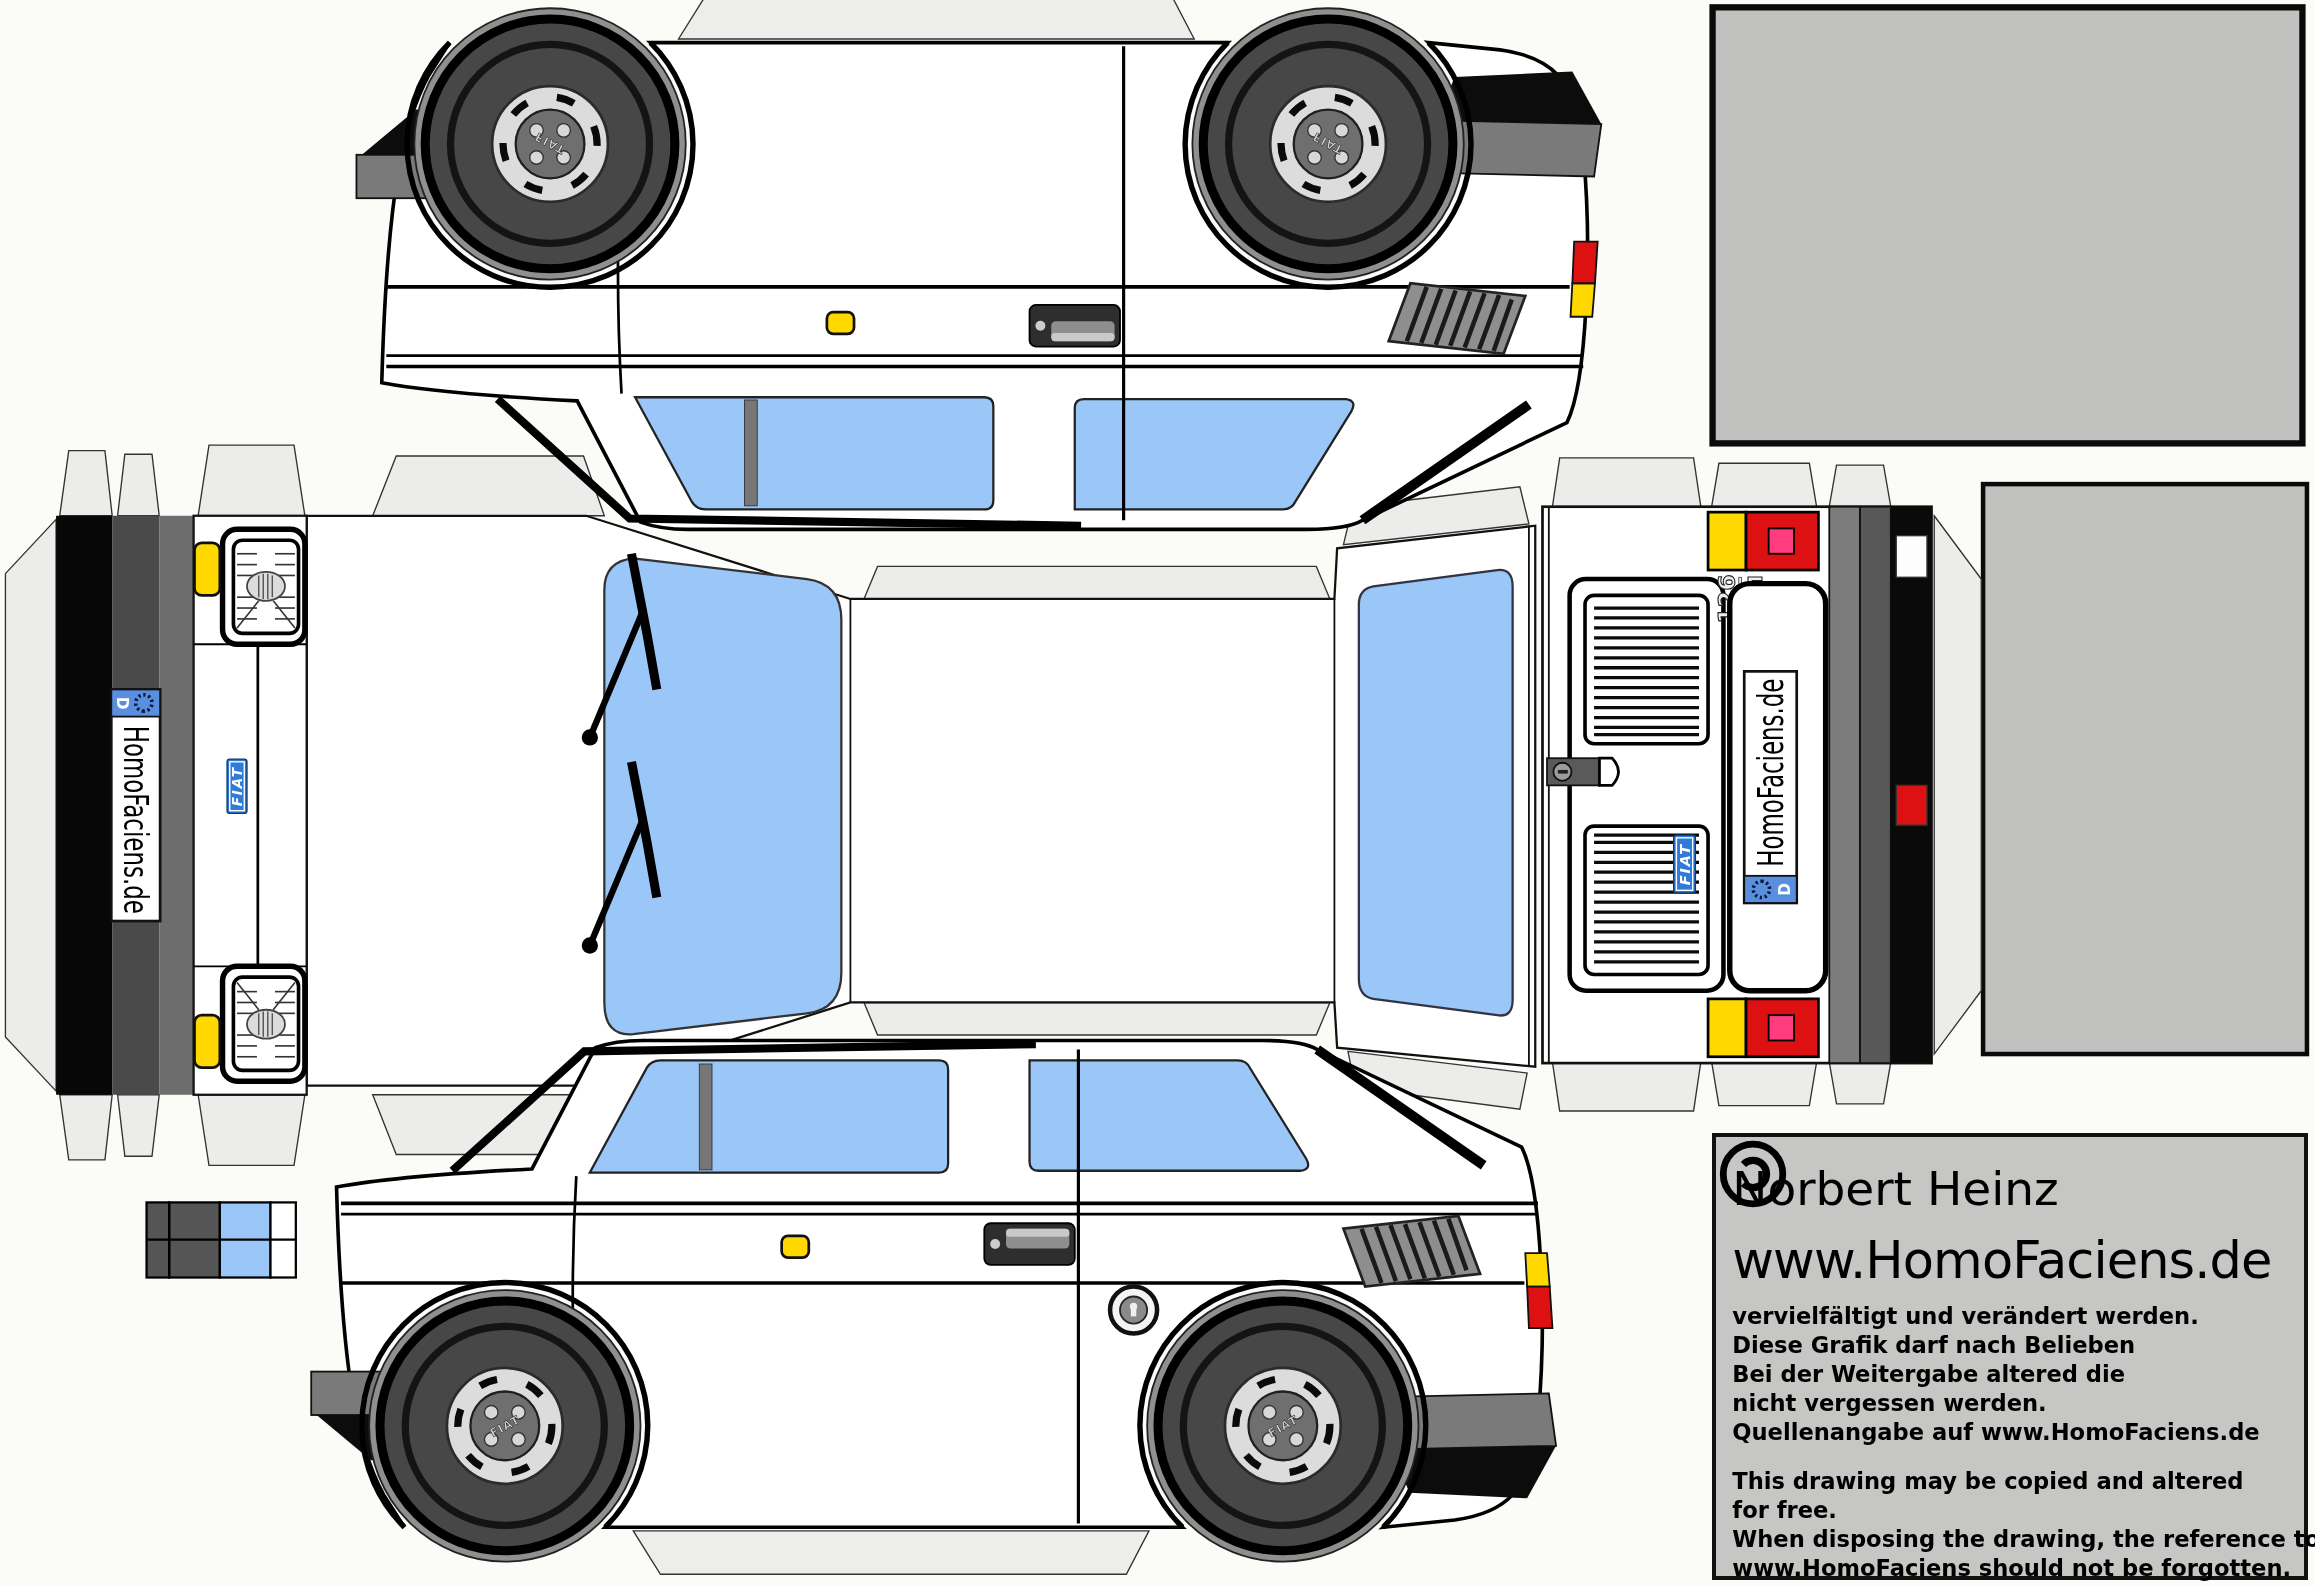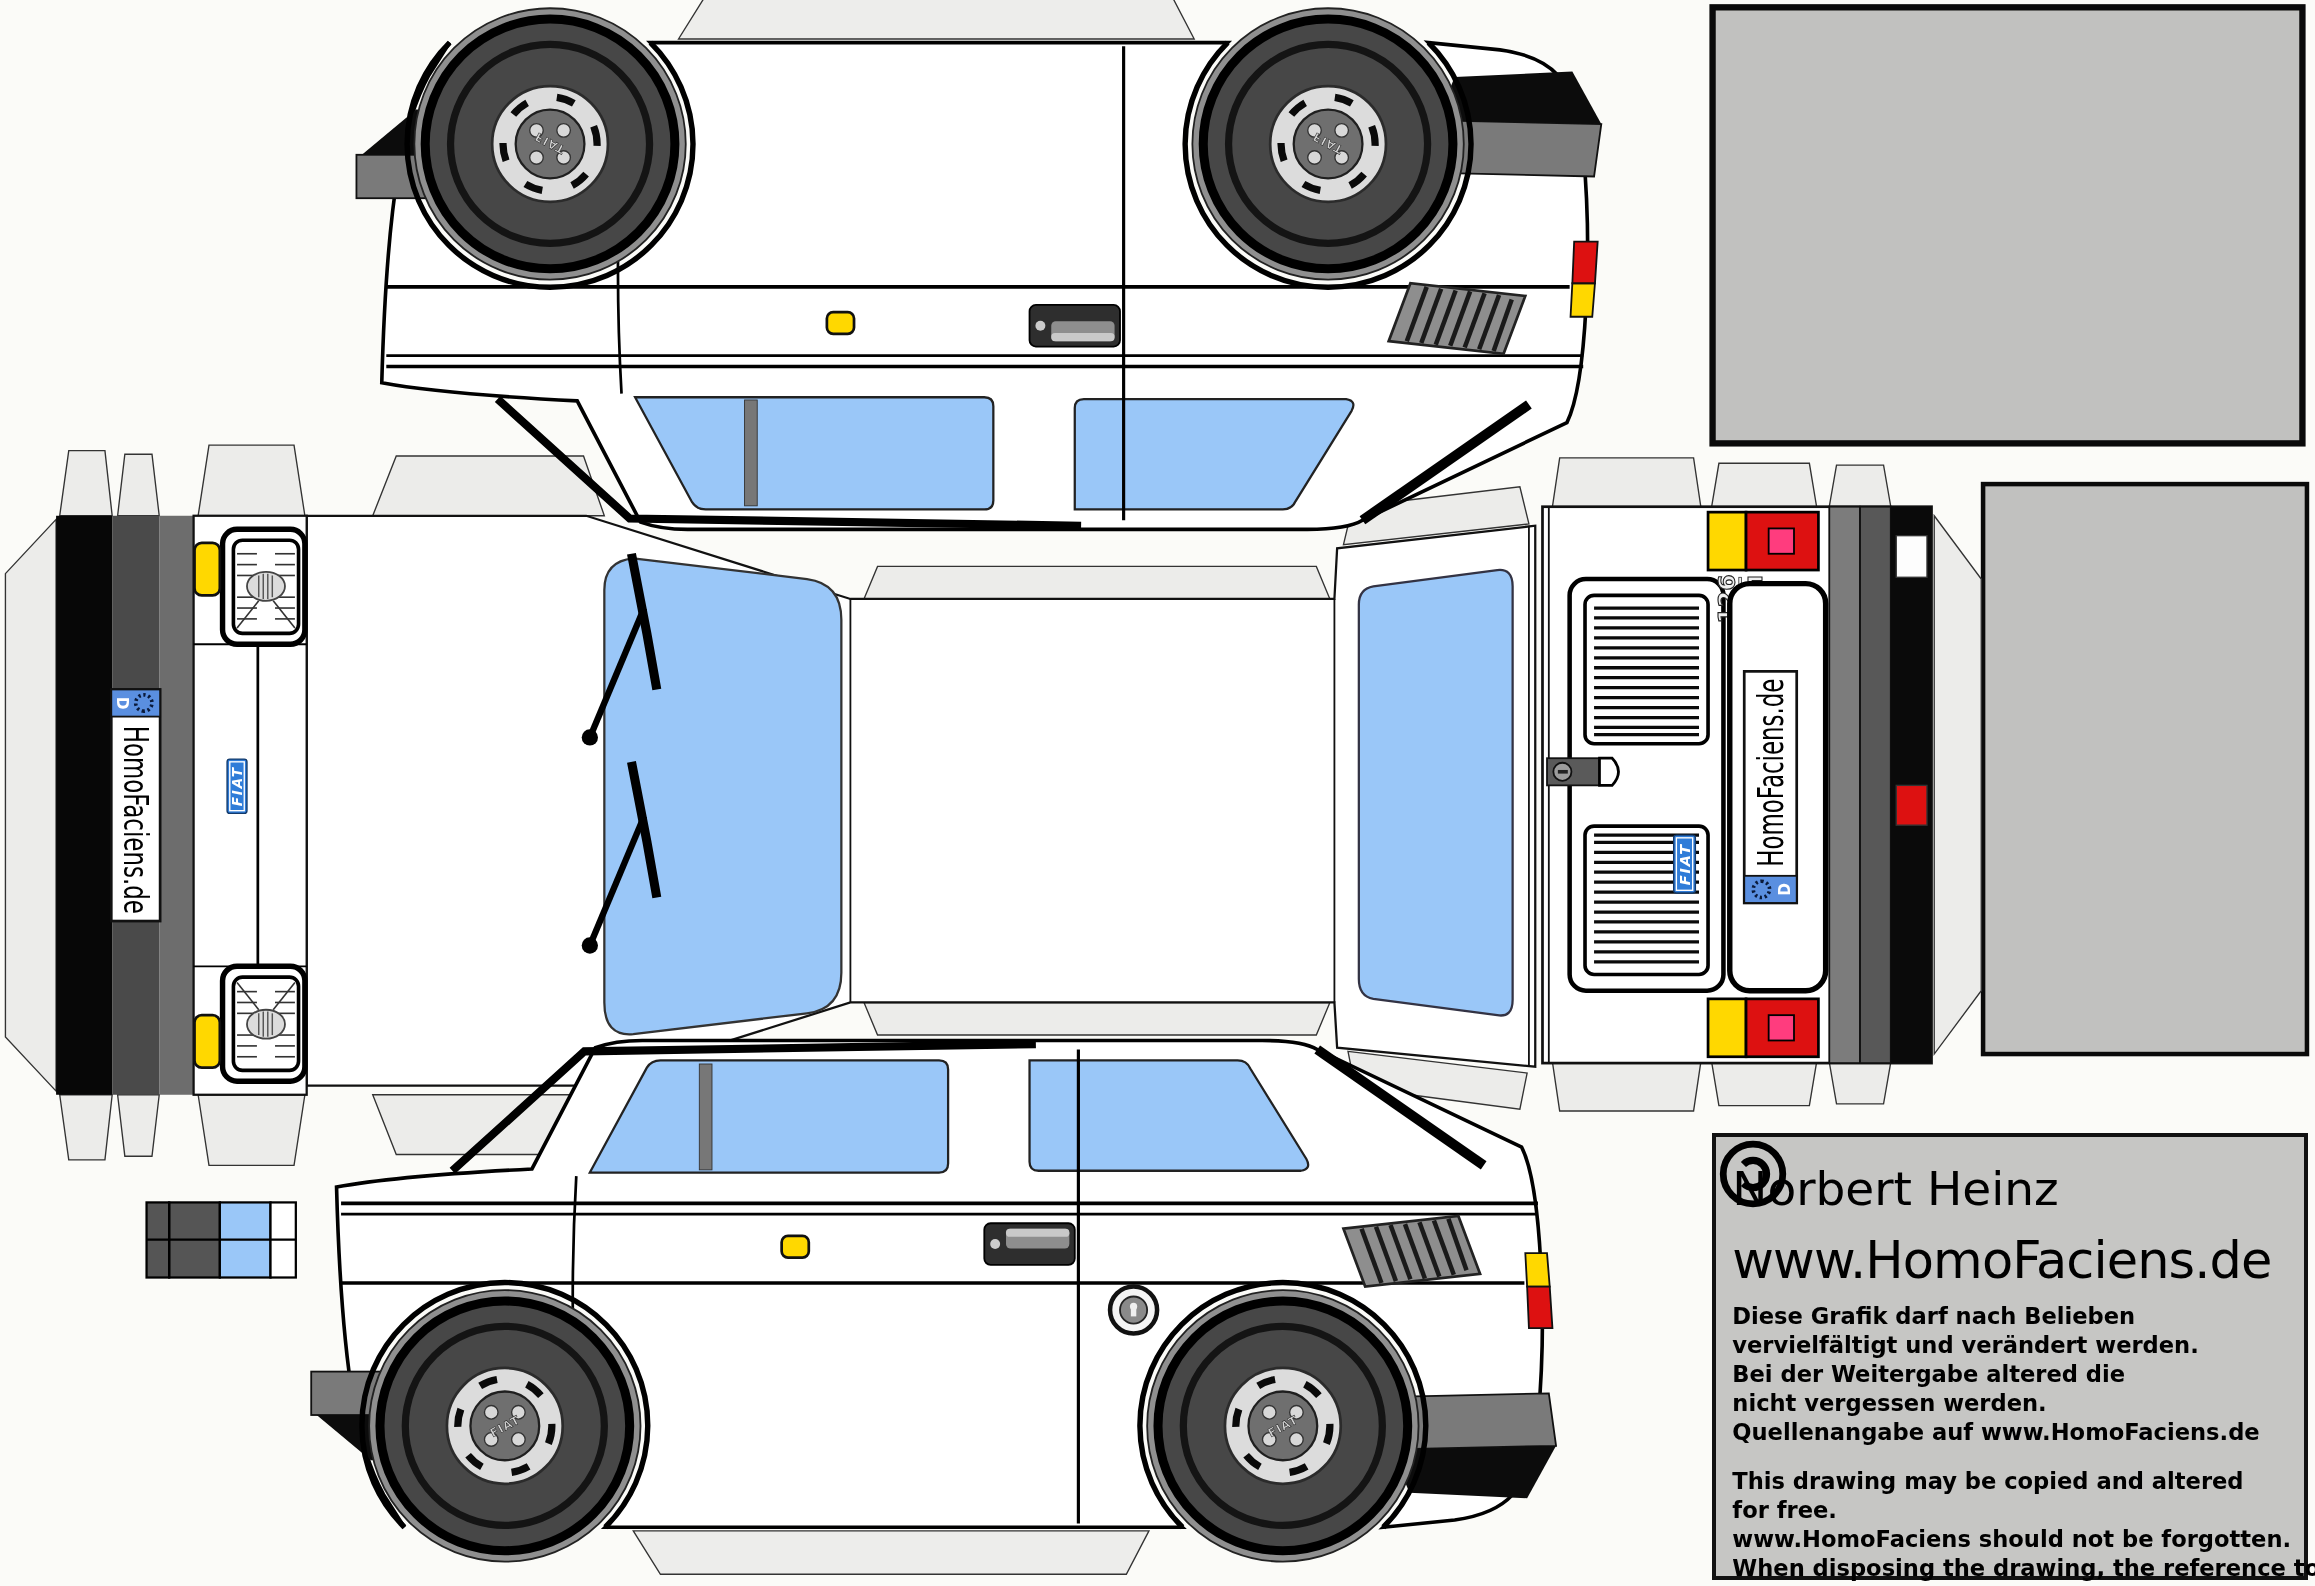--- a/index.html
+++ b/index.html
@@ -305,27 +305,27 @@
 <div class="infobox">
   <div class="hdr">
     <svg width="74" height="74" viewBox="-41 -41 82 82">
       <circle r="33" fill="none" stroke="#000" stroke-width="7.5"></circle>
       <path d="M -10.6,-10.6 A 15 15 0 1 1 -10.6,10.6" fill="none" stroke="#000" stroke-width="8"></path>
     </svg>
     <div class="author">Norbert Heinz</div>
   </div>
   <div class="site">www.HomoFaciens.de</div>
   <div class="par de">
+    <div>vervielfältigt und verändert werden.</div>
     <div>Diese Grafik darf nach Belieben</div>
-    <div>vervielfältigt und verändert werden.</div>
     <div>Bei der Weitergabe altered die</div>
     <div>nicht vergessen werden.</div>
     <div>Quellenangabe auf www.HomoFaciens.de</div>
   </div>
   <div class="par en">
     <div>This drawing may be copied and altered</div>
     <div>for free.</div>
+    <div>When disposing the drawing, the reference to</div>
     <div>www.HomoFaciens should not be forgotten.</div>
-    <div>When disposing the drawing, the reference to</div>
   </div>
 </div>
 </div>
 
 
 </body></html>

